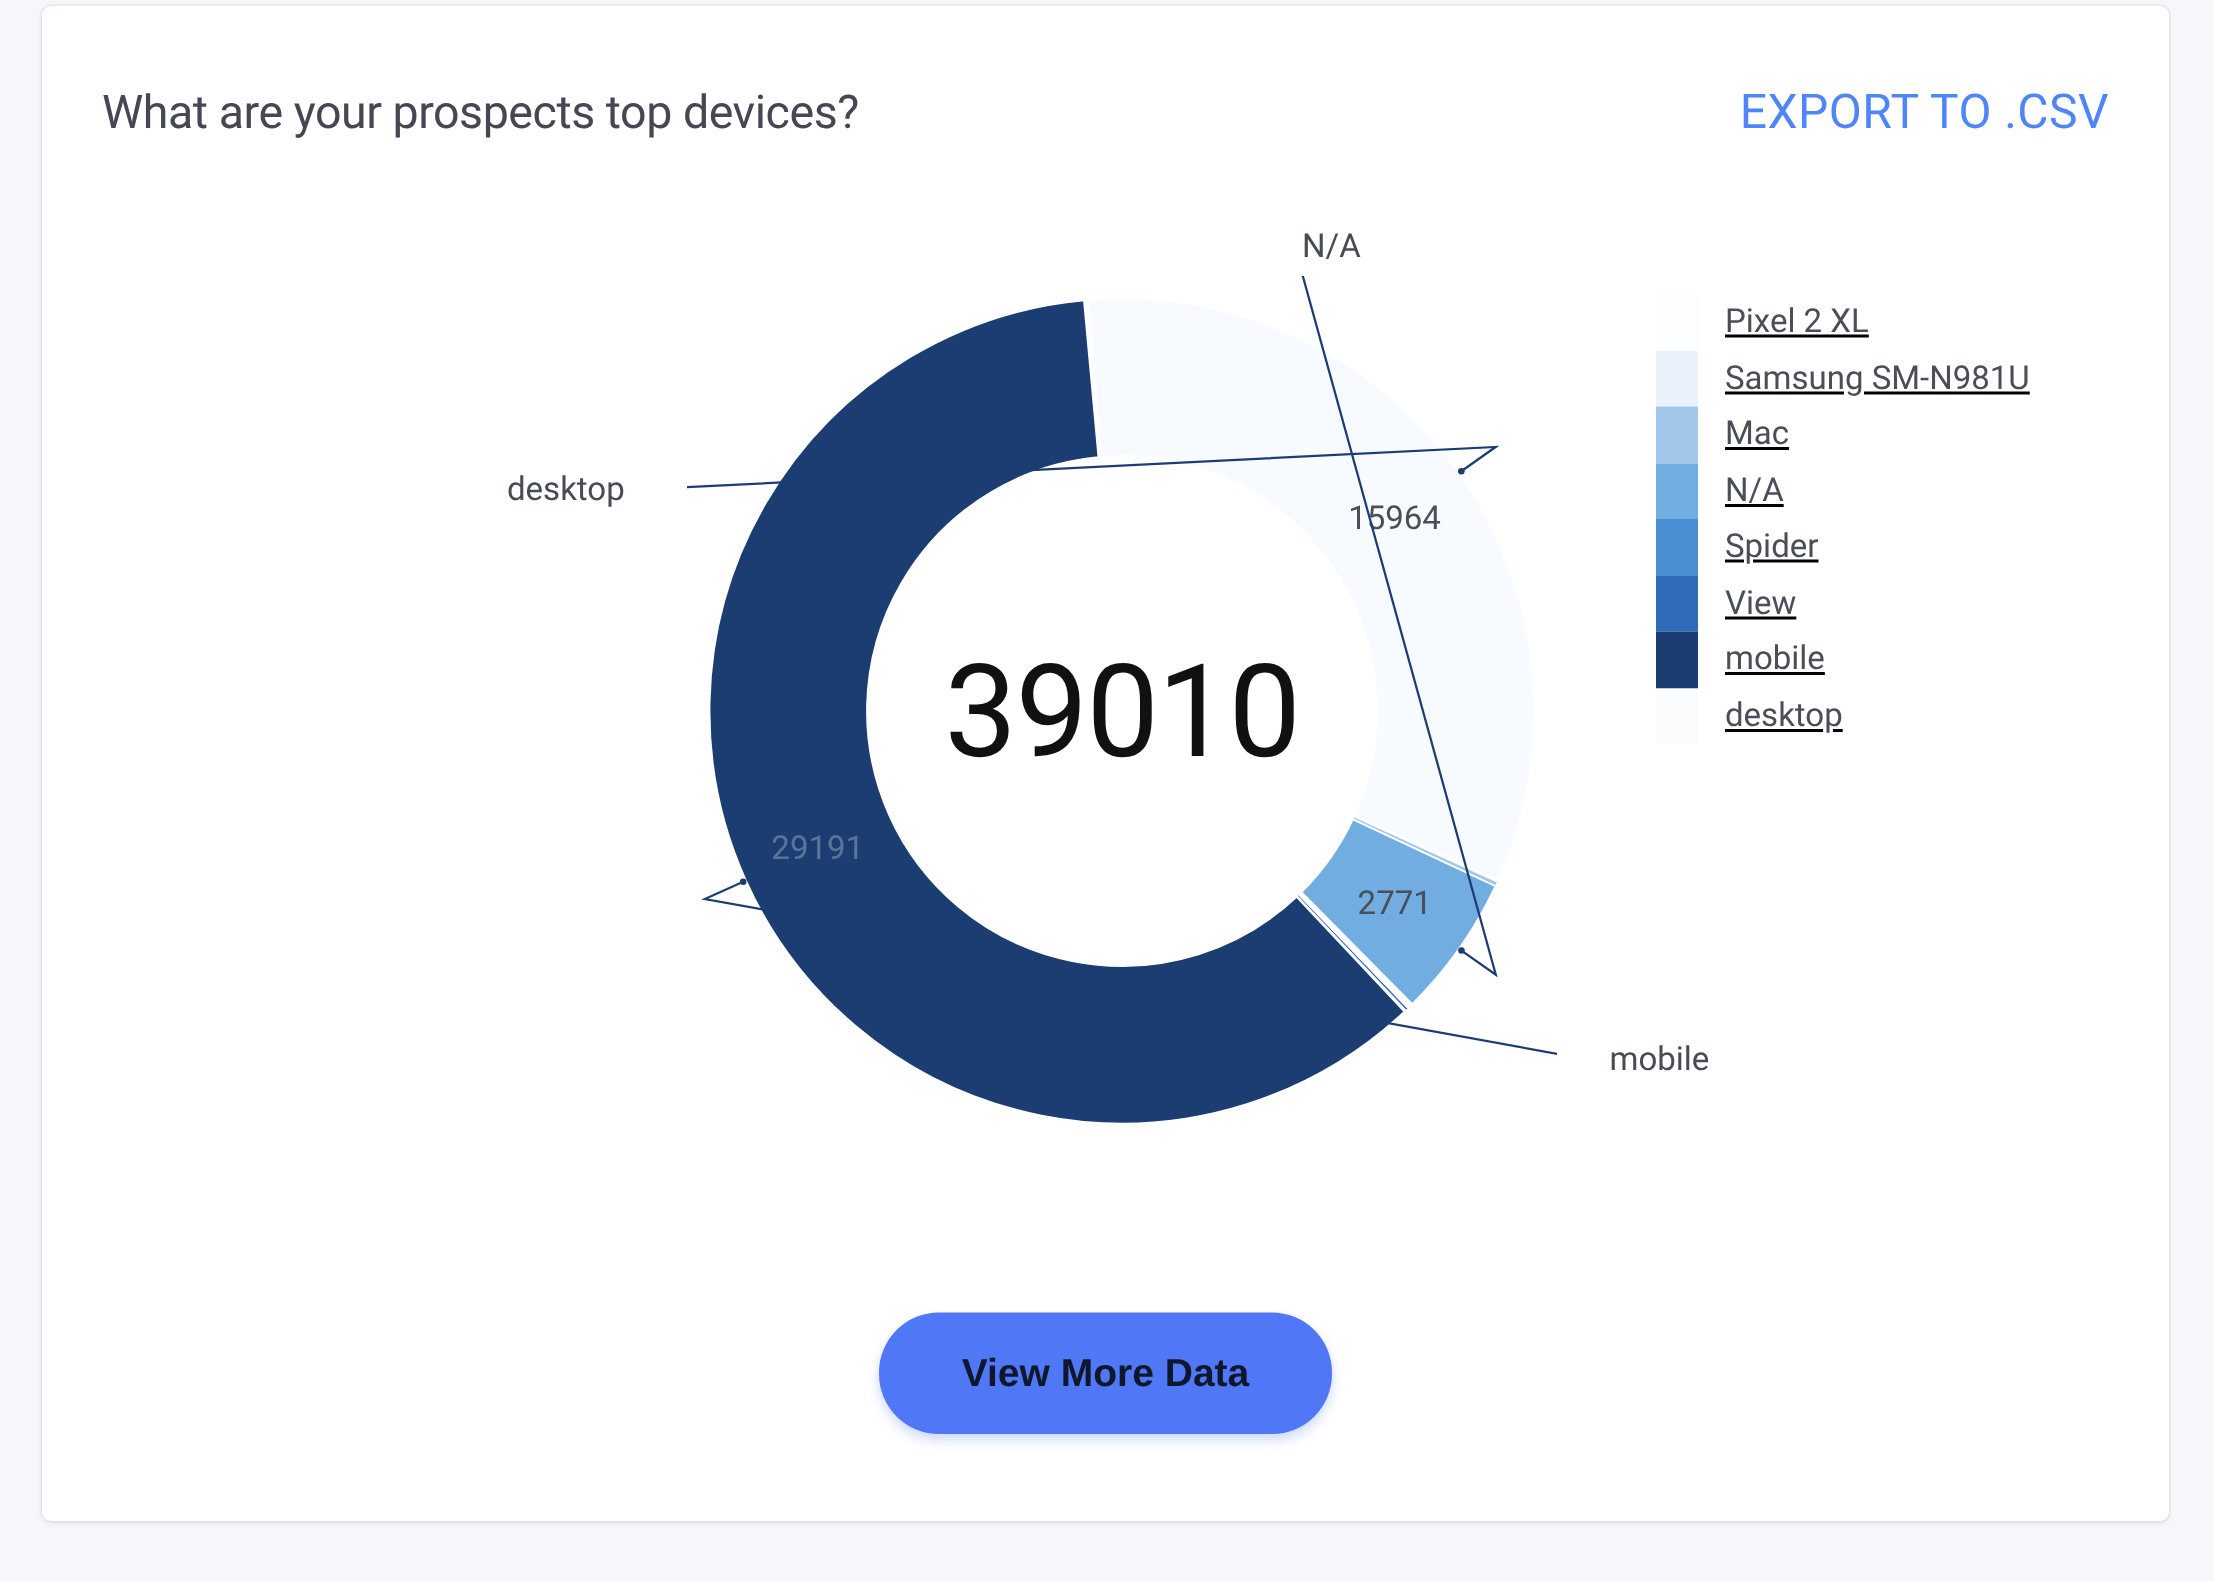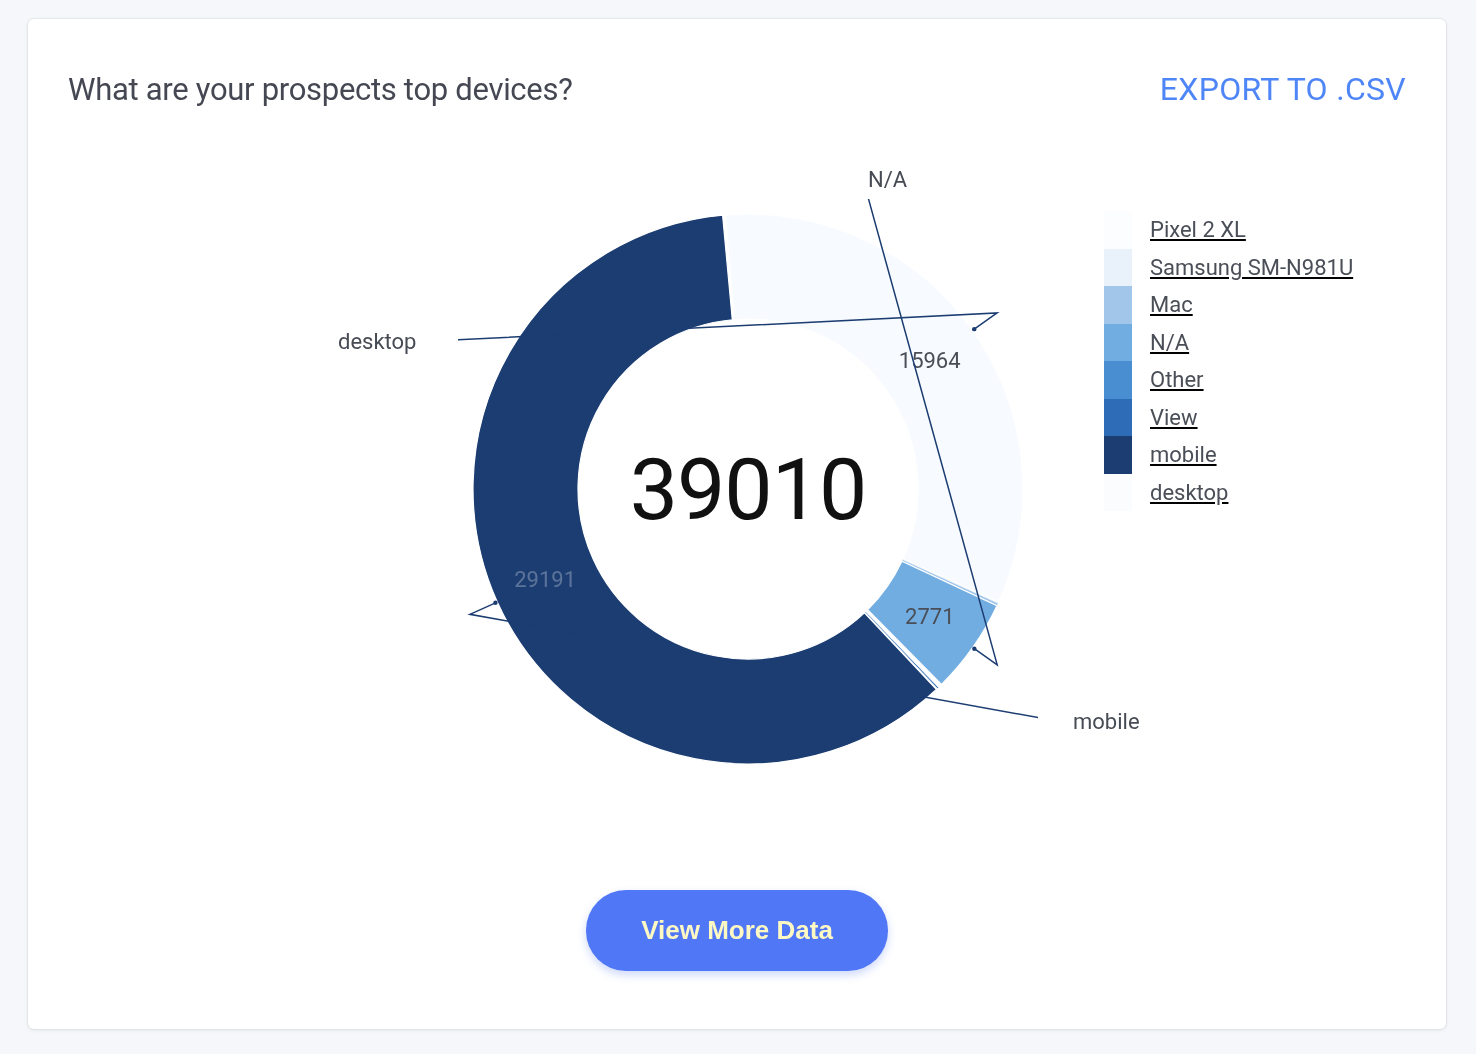--- a/index.html
+++ b/index.html
@@ -4,21 +4,21 @@
 <style>
   * { box-sizing: border-box; }
   html, body {
     margin: 0; padding: 0;
     width: 1476px; height: 1054px;
     background: #f5f7fa;
     font-family: -apple-system, BlinkMacSystemFont, "Segoe UI", Roboto, Helvetica, Arial, sans-serif;
   }
   .card {
     position: absolute;
-    left: 28px; top: 19px;
+    left: 28px; top: 4px;
     width: 1418px; height: 1010px;
     background: #fff;
     border-radius: 6px;
     box-shadow: 0 1px 4px rgba(0,0,0,0.08), 0 0 0 1px rgba(0,0,0,0.04);
   }
   .card-header {
     position: absolute;
     left: 0; top: 0; width: 100%;
     height: 100px;
     padding: 40px 40px 0 40px;
@@ -89,21 +89,21 @@
   }
   .footer {
     position: absolute;
     left: 0; bottom: 58px;
     width: 100%;
     display: flex;
     justify-content: center;
   }
   .btn-primary {
     background: #4f77f6;
-    color: #fef9c3;
+    color: #0f172a;
     font-size: 26px;
     font-weight: 600;
     padding: 25px 55px;
     border: none;
     border-radius: 40px;
     cursor: pointer;
     box-shadow: 0 4px 8px rgba(79,119,246,0.28);
   }
   .slice-label {
     font-size: 22px;
@@ -177,21 +177,21 @@
         <div class="legend-row">
           <div class="legend-swatch" style="background: rgb(161, 198, 234);"></div>
           <div class="legend-label">Mac</div>
         </div>
         <div class="legend-row">
           <div class="legend-swatch" style="background: rgb(114, 173, 226);"></div>
           <div class="legend-label">N/A</div>
         </div>
         <div class="legend-row">
           <div class="legend-swatch" style="background: rgb(74, 142, 210);"></div>
-          <div class="legend-label">Other</div>
+          <div class="legend-label">Spider</div>
         </div>
         <div class="legend-row">
           <div class="legend-swatch" style="background: rgb(47, 108, 183);"></div>
           <div class="legend-label">View</div>
         </div>
         <div class="legend-row">
           <div class="legend-swatch" style="background: rgb(28, 61, 114);"></div>
           <div class="legend-label">mobile</div>
         </div>
         <div class="legend-row">

